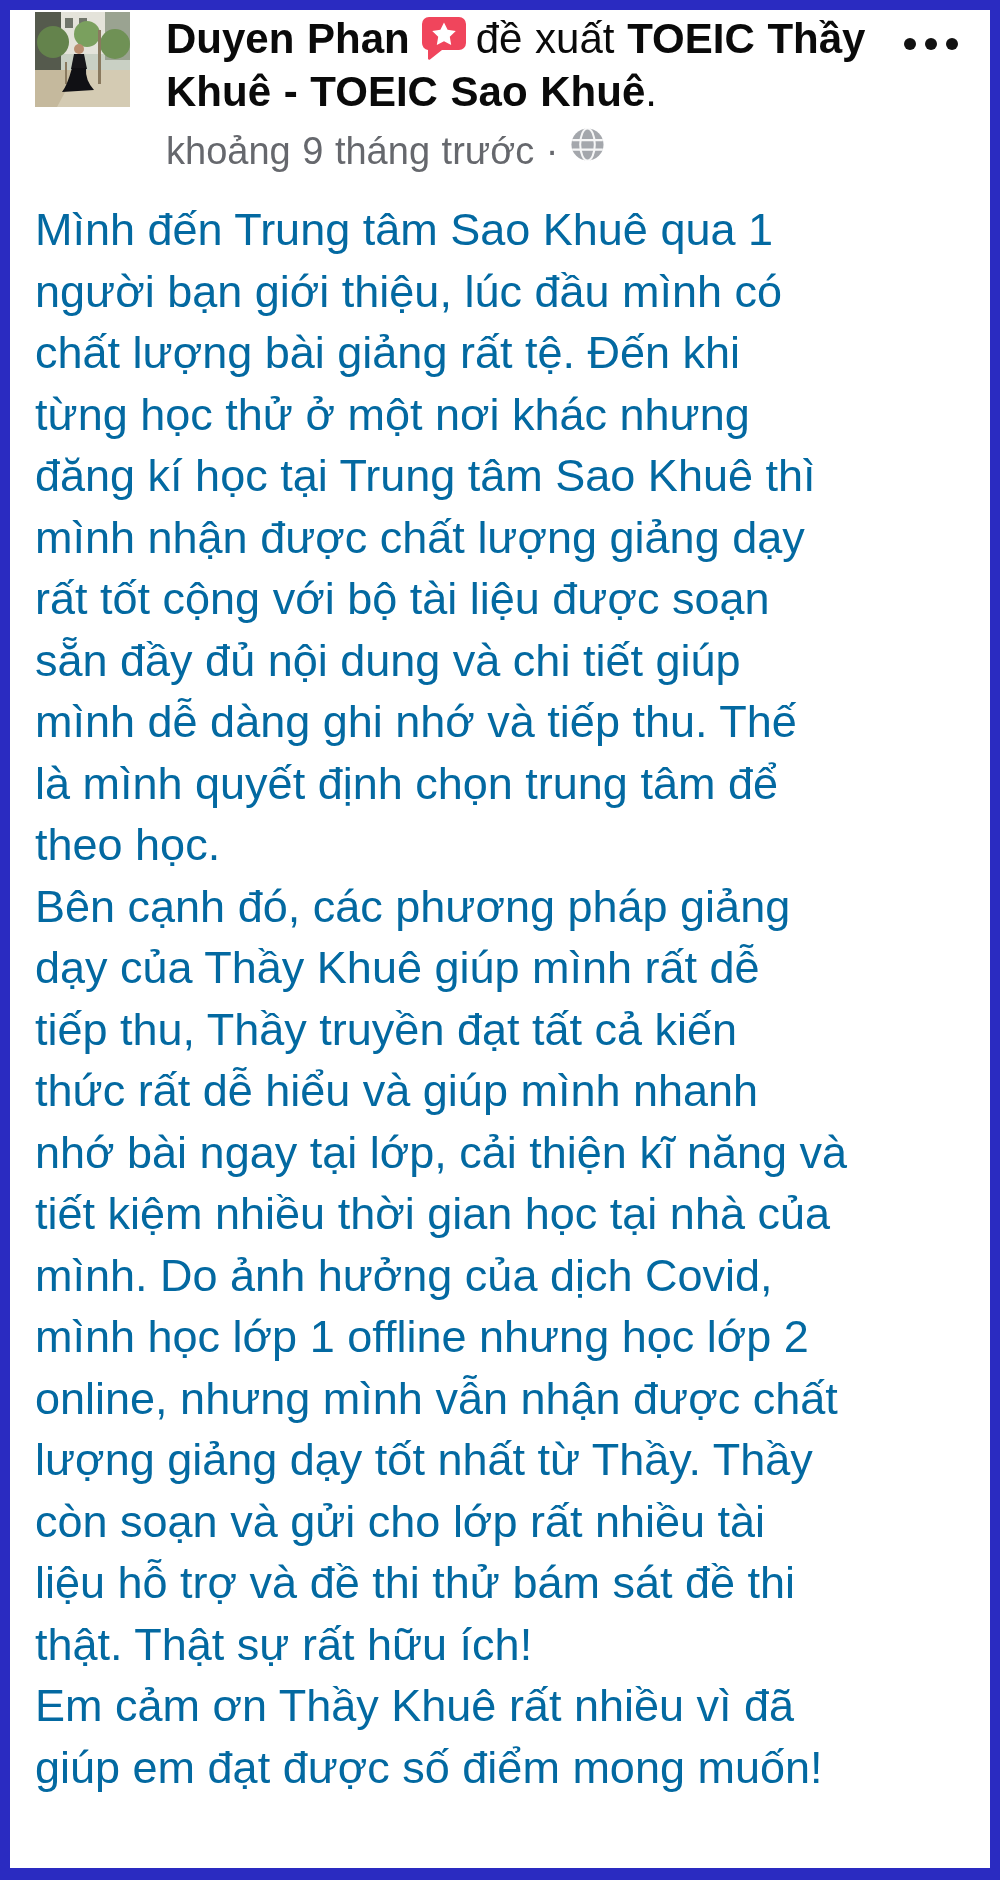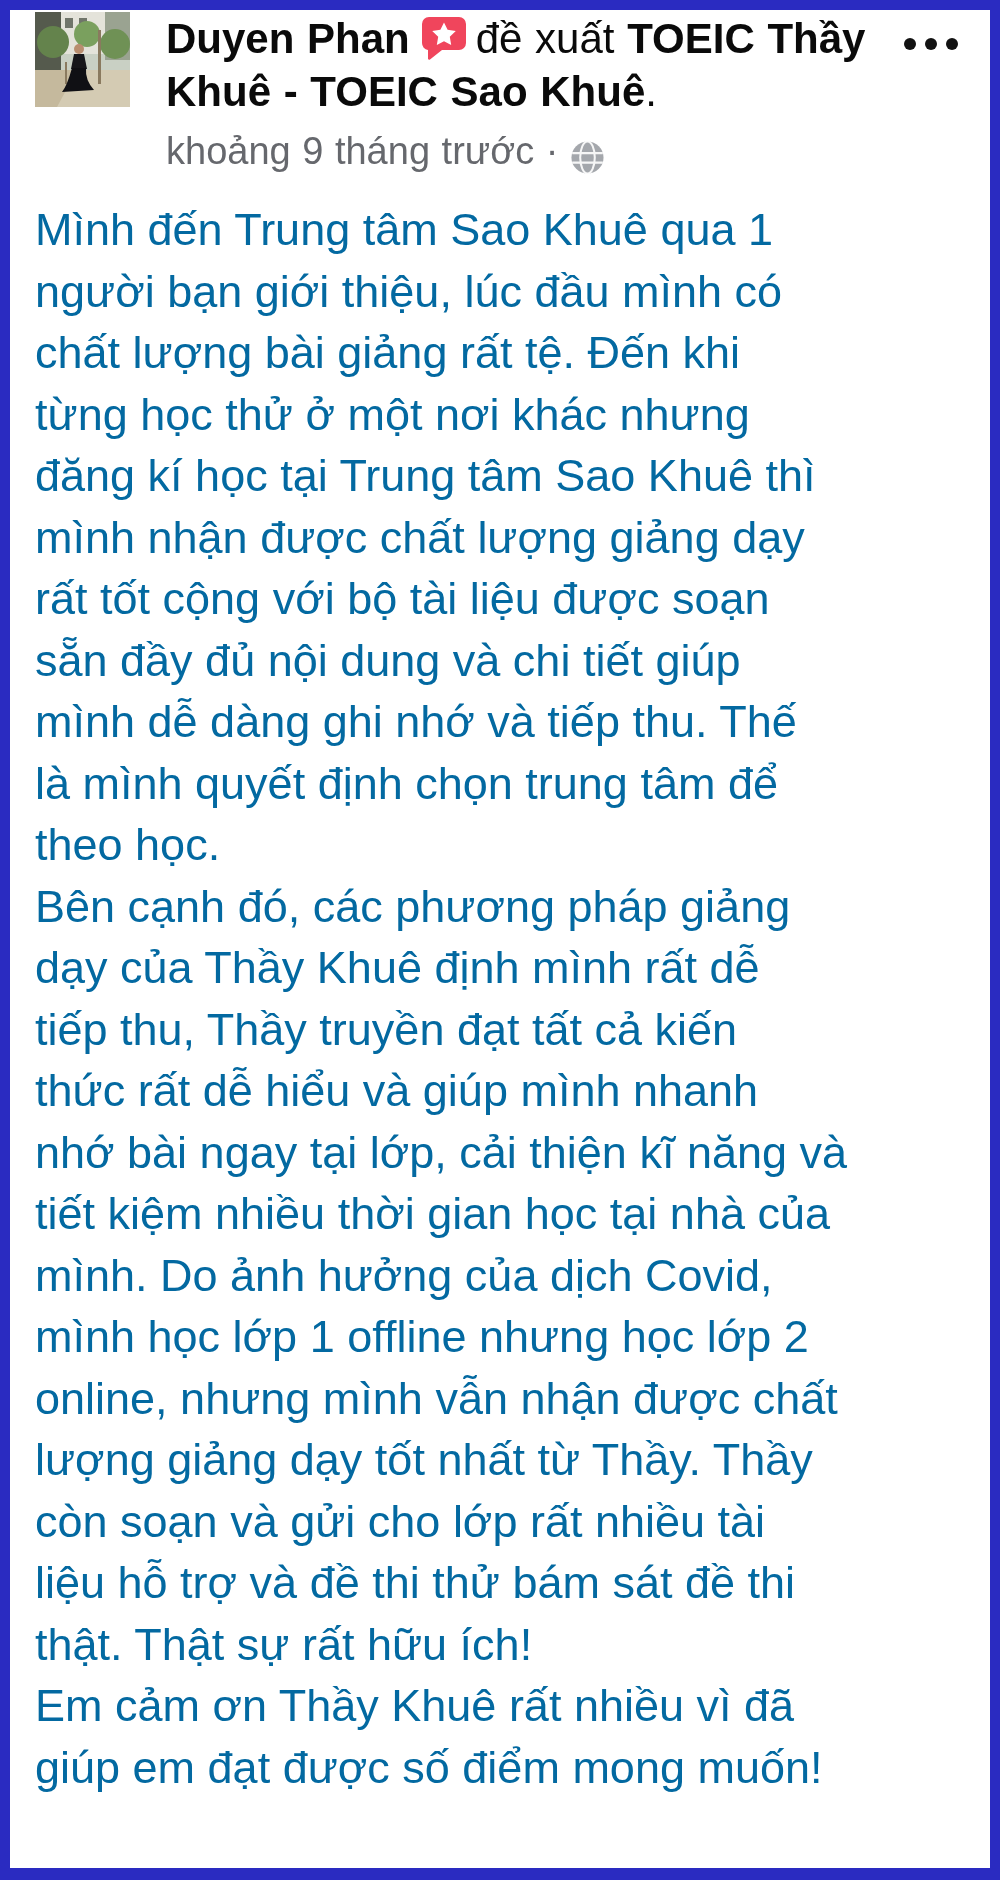--- a/index.html
+++ b/index.html
@@ -39,21 +39,21 @@
   .page-link { font-weight: bold; }
   .rec-icon { display: inline-block; vertical-align: -9px; margin: 0 8px 0 10px; }
   .rec-icon svg { width: 48px; height: 48px; display: block; }
 
   .meta {
     margin-top: 9px;
     font-size: 38px;
     line-height: 48px;
     color: #66686d;
     display: flex;
-    align-items: flex-end;
+    align-items: flex-start;
     gap: 12px;
   }
   .globe { display: inline-block; }
   .globe svg { width: 35px; height: 35px; display: block; }
 
   .more {
     position: absolute;
     top: 24px; right: 28px;
     display: flex;
     gap: 9px;
@@ -130,21 +130,21 @@
     <div class="body-line">chất lượng bài giảng rất tệ. Đến khi</div>
     <div class="body-line">từng học thử ở một nơi khác nhưng</div>
     <div class="body-line">đăng kí học tại Trung tâm Sao Khuê thì</div>
     <div class="body-line">mình nhận được chất lượng giảng dạy</div>
     <div class="body-line">rất tốt cộng với bộ tài liệu được soạn</div>
     <div class="body-line">sẵn đầy đủ nội dung và chi tiết giúp</div>
     <div class="body-line">mình dễ dàng ghi nhớ và tiếp thu. Thế</div>
     <div class="body-line">là mình quyết định chọn trung tâm để</div>
     <div class="body-line">theo học.</div>
     <div class="body-line">Bên cạnh đó, các phương pháp giảng</div>
-    <div class="body-line">dạy của Thầy Khuê định mình rất dễ</div>
+    <div class="body-line">dạy của Thầy Khuê giúp mình rất dễ</div>
     <div class="body-line">tiếp thu, Thầy truyền đạt tất cả kiến</div>
     <div class="body-line">thức rất dễ hiểu và giúp mình nhanh</div>
     <div class="body-line">nhớ bài ngay tại lớp, cải thiện kĩ năng và</div>
     <div class="body-line">tiết kiệm nhiều thời gian học tại nhà của</div>
     <div class="body-line">mình. Do ảnh hưởng của dịch Covid,</div>
     <div class="body-line">mình học lớp 1 offline nhưng học lớp 2</div>
     <div class="body-line">online, nhưng mình vẫn nhận được chất</div>
     <div class="body-line">lượng giảng dạy tốt nhất từ Thầy. Thầy</div>
     <div class="body-line">còn soạn và gửi cho lớp rất nhiều tài</div>
     <div class="body-line">liệu hỗ trợ và đề thi thử bám sát đề thi</div>

